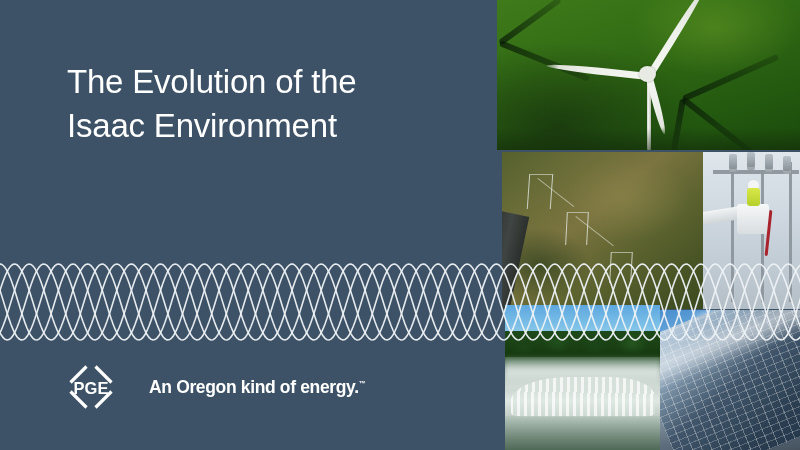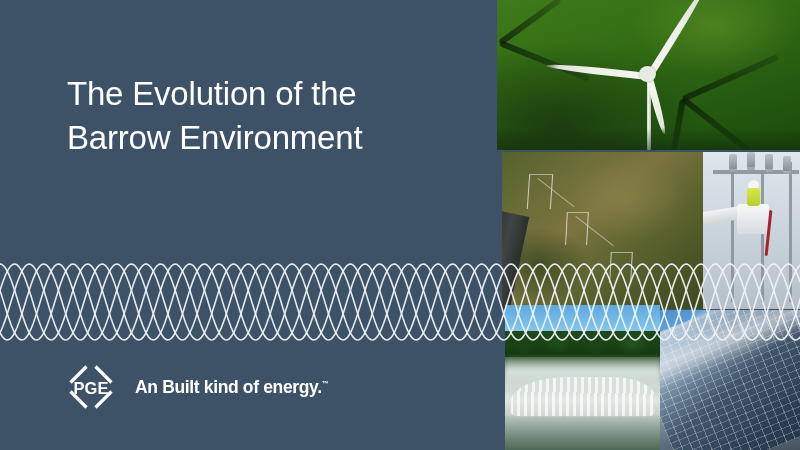--- a/index.html
+++ b/index.html
@@ -201,21 +201,21 @@
     top: 258px;
     width: 800px;
     height: 88px;
     pointer-events: none;
   }
 
   
   #title {
     position: absolute;
     left: 67px;
-    top: 72px;
+    top: 60px;
     width: 400px;
     color: #ffffff;
     font-size: 33px;
     font-weight: 400;
     line-height: 1.32;
     letter-spacing: -0.2px;
   }
   #meta {
     position: absolute;
     left: 67px;
@@ -229,21 +229,21 @@
   }
 
   
   #logo {
     position: absolute;
     left: 60px;
     top: 356px;
     height: 62px;
     display: flex;
     align-items: center;
-    gap: 13px;
+    gap: 27px;
   }
   #logo-mark { position: relative; width: 62px; height: 62px; }
   #logo-tagline {
     color: #ffffff;
     font-size: 17.5px;
     font-weight: 700;
     letter-spacing: -0.35px;
     white-space: nowrap;
   }
   #logo-tagline .tm {
@@ -317,37 +317,37 @@
   <svg id="wave-band" viewBox="0 0 800 88" preserveAspectRatio="none">
       <path d="M-73.0 6.00L-71.0 6.56L-69.0 8.23L-67.0 10.96L-65.0 14.66L-63.0 19.23L-61.0 24.53L-59.0 30.41L-57.0 36.69L-55.0 43.18L-53.0 49.70L-51.0 56.05L-49.0 62.05L-47.0 67.51L-45.0 72.28L-43.0 76.21L-41.0 79.19L-39.0 81.12L-37.0 81.96L-35.0 81.68L-33.0 80.29L-31.0 77.82L-29.0 74.35L-27.0 69.99L-25.0 64.86L-23.0 59.11L-21.0 52.91L-19.0 46.45L-17.0 39.92L-15.0 33.51L-13.0 27.41L-11.0 21.80L-9.0 16.84L-7.0 12.69L-5.0 9.46L-3.0 7.26L-1.0 6.14L1.0 6.14L3.0 7.26L5.0 9.46L7.0 12.69L9.0 16.84L11.0 21.80L13.0 27.41L15.0 33.51L17.0 39.92L19.0 46.45L21.0 52.91L23.0 59.11L25.0 64.86L27.0 69.99L29.0 74.35L31.0 77.82L33.0 80.29L35.0 81.68L37.0 81.96L39.0 81.12L41.0 79.19L43.0 76.21L45.0 72.28L47.0 67.51L49.0 62.05L51.0 56.05L53.0 49.70L55.0 43.18L57.0 36.69L59.0 30.41L61.0 24.53L63.0 19.23L65.0 14.66L67.0 10.96L69.0 8.23L71.0 6.56L73.0 6.00L75.0 6.56L77.0 8.23L79.0 10.96L81.0 14.66L83.0 19.23L85.0 24.53L87.0 30.41L89.0 36.69L91.0 43.18L93.0 49.70L95.0 56.05L97.0 62.05L99.0 67.51L101.0 72.28L103.0 76.21L105.0 79.19L107.0 81.12L109.0 81.96L111.0 81.68L113.0 80.29L115.0 77.82L117.0 74.35L119.0 69.99L121.0 64.86L123.0 59.11L125.0 52.91L127.0 46.45L129.0 39.92L131.0 33.51L133.0 27.41L135.0 21.80L137.0 16.84L139.0 12.69L141.0 9.46L143.0 7.26L145.0 6.14L147.0 6.14L149.0 7.26L151.0 9.46L153.0 12.69L155.0 16.84L157.0 21.80L159.0 27.41L161.0 33.51L163.0 39.92L165.0 46.45L167.0 52.91L169.0 59.11L171.0 64.86L173.0 69.99L175.0 74.35L177.0 77.82L179.0 80.29L181.0 81.68L183.0 81.96L185.0 81.12L187.0 79.19L189.0 76.21L191.0 72.28L193.0 67.51L195.0 62.05L197.0 56.05L199.0 49.70L201.0 43.18L203.0 36.69L205.0 30.41L207.0 24.53L209.0 19.23L211.0 14.66L213.0 10.96L215.0 8.23L217.0 6.56L219.0 6.00L221.0 6.56L223.0 8.23L225.0 10.96L227.0 14.66L229.0 19.23L231.0 24.53L233.0 30.41L235.0 36.69L237.0 43.18L239.0 49.70L241.0 56.05L243.0 62.05L245.0 67.51L247.0 72.28L249.0 76.21L251.0 79.19L253.0 81.12L255.0 81.96L257.0 81.68L259.0 80.29L261.0 77.82L263.0 74.35L265.0 69.99L267.0 64.86L269.0 59.11L271.0 52.91L273.0 46.45L275.0 39.92L277.0 33.51L279.0 27.41L281.0 21.80L283.0 16.84L285.0 12.69L287.0 9.46L289.0 7.26L291.0 6.14L293.0 6.14L295.0 7.26L297.0 9.46L299.0 12.69L301.0 16.84L303.0 21.80L305.0 27.41L307.0 33.51L309.0 39.92L311.0 46.45L313.0 52.91L315.0 59.11L317.0 64.86L319.0 69.99L321.0 74.35L323.0 77.82L325.0 80.29L327.0 81.68L329.0 81.96L331.0 81.12L333.0 79.19L335.0 76.21L337.0 72.28L339.0 67.51L341.0 62.05L343.0 56.05L345.0 49.70L347.0 43.18L349.0 36.69L351.0 30.41L353.0 24.53L355.0 19.23L357.0 14.66L359.0 10.96L361.0 8.23L363.0 6.56L365.0 6.00L367.0 6.56L369.0 8.23L371.0 10.96L373.0 14.66L375.0 19.23L377.0 24.53L379.0 30.41L381.0 36.69L383.0 43.18L385.0 49.70L387.0 56.05L389.0 62.05L391.0 67.51L393.0 72.28L395.0 76.21L397.0 79.19L399.0 81.12L401.0 81.96L403.0 81.68L405.0 80.29L407.0 77.82L409.0 74.35L411.0 69.99L413.0 64.86L415.0 59.11L417.0 52.91L419.0 46.45L421.0 39.92L423.0 33.51L425.0 27.41L427.0 21.80L429.0 16.84L431.0 12.69L433.0 9.46L435.0 7.26L437.0 6.14L439.0 6.14L441.0 7.26L443.0 9.46L445.0 12.69L447.0 16.84L449.0 21.80L451.0 27.41L453.0 33.51L455.0 39.92L457.0 46.45L459.0 52.91L461.0 59.11L463.0 64.86L465.0 69.99L467.0 74.35L469.0 77.82L471.0 80.29L473.0 81.68L475.0 81.96L477.0 81.12L479.0 79.19L481.0 76.21L483.0 72.28L485.0 67.51L487.0 62.05L489.0 56.05L491.0 49.70L493.0 43.18L495.0 36.69L497.0 30.41L499.0 24.53L501.0 19.23L503.0 14.66L505.0 10.96L507.0 8.23L509.0 6.56L511.0 6.00L513.0 6.56L515.0 8.23L517.0 10.96L519.0 14.66L521.0 19.23L523.0 24.53L525.0 30.41L527.0 36.69L529.0 43.18L531.0 49.70L533.0 56.05L535.0 62.05L537.0 67.51L539.0 72.28L541.0 76.21L543.0 79.19L545.0 81.12L547.0 81.96L549.0 81.68L551.0 80.29L553.0 77.82L555.0 74.35L557.0 69.99L559.0 64.86L561.0 59.11L563.0 52.91L565.0 46.45L567.0 39.92L569.0 33.51L571.0 27.41L573.0 21.80L575.0 16.84L577.0 12.69L579.0 9.46L581.0 7.26L583.0 6.14L585.0 6.14L587.0 7.26L589.0 9.46L591.0 12.69L593.0 16.84L595.0 21.80L597.0 27.41L599.0 33.51L601.0 39.92L603.0 46.45L605.0 52.91L607.0 59.11L609.0 64.86L611.0 69.99L613.0 74.35L615.0 77.82L617.0 80.29L619.0 81.68L621.0 81.96L623.0 81.12L625.0 79.19L627.0 76.21L629.0 72.28L631.0 67.51L633.0 62.05L635.0 56.05L637.0 49.70L639.0 43.18L641.0 36.69L643.0 30.41L645.0 24.53L647.0 19.23L649.0 14.66L651.0 10.96L653.0 8.23L655.0 6.56L657.0 6.00L659.0 6.56L661.0 8.23L663.0 10.96L665.0 14.66L667.0 19.23L669.0 24.53L671.0 30.41L673.0 36.69L675.0 43.18L677.0 49.70L679.0 56.05L681.0 62.05L683.0 67.51L685.0 72.28L687.0 76.21L689.0 79.19L691.0 81.12L693.0 81.96L695.0 81.68L697.0 80.29L699.0 77.82L701.0 74.35L703.0 69.99L705.0 64.86L707.0 59.11L709.0 52.91L711.0 46.45L713.0 39.92L715.0 33.51L717.0 27.41L719.0 21.80L721.0 16.84L723.0 12.69L725.0 9.46L727.0 7.26L729.0 6.14L731.0 6.14L733.0 7.26L735.0 9.46L737.0 12.69L739.0 16.84L741.0 21.80L743.0 27.41L745.0 33.51L747.0 39.92L749.0 46.45L751.0 52.91L753.0 59.11L755.0 64.86L757.0 69.99L759.0 74.35L761.0 77.82L763.0 80.29L765.0 81.68L767.0 81.96L769.0 81.12L771.0 79.19L773.0 76.21L775.0 72.28L777.0 67.51L779.0 62.05L781.0 56.05L783.0 49.70L785.0 43.18L787.0 36.69L789.0 30.41L791.0 24.53L793.0 19.23L795.0 14.66L797.0 10.96L799.0 8.23L801.0 6.56L803.0 6.00L805.0 6.56L807.0 8.23L809.0 10.96L811.0 14.66L813.0 19.23L815.0 24.53L817.0 30.41L819.0 36.69L821.0 43.18L823.0 49.70L825.0 56.05L827.0 62.05L829.0 67.51L831.0 72.28L833.0 76.21L835.0 79.19L837.0 81.12L839.0 81.96L841.0 81.68L843.0 80.29L845.0 77.82L847.0 74.35L849.0 69.99L851.0 64.86L853.0 59.11L855.0 52.91L857.0 46.45L859.0 39.92L861.0 33.51L863.0 27.41L865.0 21.80L867.0 16.84L869.0 12.69L871.0 9.46L873.0 7.26" fill="none" stroke="#eef2f5" stroke-width="1.6" stroke-linecap="round" opacity="0.95"></path>
       <path d="M-73.0 32.26L-71.0 38.62L-69.0 45.14L-67.0 51.63L-65.0 57.90L-63.0 63.75L-61.0 69.02L-59.0 73.55L-57.0 77.20L-55.0 79.88L-53.0 81.49L-51.0 82.00L-49.0 81.38L-47.0 79.66L-45.0 76.88L-43.0 73.13L-41.0 68.52L-39.0 63.19L-37.0 57.29L-35.0 50.99L-33.0 44.49L-31.0 37.97L-29.0 31.64L-27.0 25.66L-25.0 20.23L-23.0 15.51L-21.0 11.62L-19.0 8.69L-17.0 6.81L-15.0 6.02L-13.0 6.36L-11.0 7.81L-9.0 10.33L-7.0 13.84L-5.0 18.25L-3.0 23.42L-1.0 29.19L1.0 35.41L3.0 41.88L5.0 48.41L7.0 54.81L9.0 60.89L11.0 66.47L13.0 71.39L15.0 75.49L17.0 78.67L19.0 80.82L21.0 81.89L23.0 81.83L25.0 80.66L27.0 78.40L29.0 75.12L31.0 70.93L33.0 65.94L35.0 60.30L37.0 54.18L39.0 47.76L41.0 41.22L43.0 34.77L45.0 28.59L47.0 22.87L49.0 17.77L51.0 13.45L53.0 10.03L55.0 7.62L57.0 6.28L59.0 6.05L61.0 6.95L63.0 8.94L65.0 11.97L67.0 15.94L69.0 20.75L71.0 26.24L73.0 32.26L75.0 38.62L77.0 45.14L79.0 51.63L81.0 57.90L83.0 63.75L85.0 69.02L87.0 73.55L89.0 77.20L91.0 79.88L93.0 81.49L95.0 82.00L97.0 81.38L99.0 79.66L101.0 76.88L103.0 73.13L105.0 68.52L107.0 63.19L109.0 57.29L111.0 50.99L113.0 44.49L115.0 37.97L117.0 31.64L119.0 25.66L121.0 20.23L123.0 15.51L125.0 11.62L127.0 8.69L129.0 6.81L131.0 6.02L133.0 6.36L135.0 7.81L137.0 10.33L139.0 13.84L141.0 18.25L143.0 23.42L145.0 29.19L147.0 35.41L149.0 41.88L151.0 48.41L153.0 54.81L155.0 60.89L157.0 66.47L159.0 71.39L161.0 75.49L163.0 78.67L165.0 80.82L167.0 81.89L169.0 81.83L171.0 80.66L173.0 78.40L175.0 75.12L177.0 70.93L179.0 65.94L181.0 60.30L183.0 54.18L185.0 47.76L187.0 41.22L189.0 34.77L191.0 28.59L193.0 22.87L195.0 17.77L197.0 13.45L199.0 10.03L201.0 7.62L203.0 6.28L205.0 6.05L207.0 6.95L209.0 8.94L211.0 11.97L213.0 15.94L215.0 20.75L217.0 26.24L219.0 32.26L221.0 38.62L223.0 45.14L225.0 51.63L227.0 57.90L229.0 63.75L231.0 69.02L233.0 73.55L235.0 77.20L237.0 79.88L239.0 81.49L241.0 82.00L243.0 81.38L245.0 79.66L247.0 76.88L249.0 73.13L251.0 68.52L253.0 63.19L255.0 57.29L257.0 50.99L259.0 44.49L261.0 37.97L263.0 31.64L265.0 25.66L267.0 20.23L269.0 15.51L271.0 11.62L273.0 8.69L275.0 6.81L277.0 6.02L279.0 6.36L281.0 7.81L283.0 10.33L285.0 13.84L287.0 18.25L289.0 23.42L291.0 29.19L293.0 35.41L295.0 41.88L297.0 48.41L299.0 54.81L301.0 60.89L303.0 66.47L305.0 71.39L307.0 75.49L309.0 78.67L311.0 80.82L313.0 81.89L315.0 81.83L317.0 80.66L319.0 78.40L321.0 75.12L323.0 70.93L325.0 65.94L327.0 60.30L329.0 54.18L331.0 47.76L333.0 41.22L335.0 34.77L337.0 28.59L339.0 22.87L341.0 17.77L343.0 13.45L345.0 10.03L347.0 7.62L349.0 6.28L351.0 6.05L353.0 6.95L355.0 8.94L357.0 11.97L359.0 15.94L361.0 20.75L363.0 26.24L365.0 32.26L367.0 38.62L369.0 45.14L371.0 51.63L373.0 57.90L375.0 63.75L377.0 69.02L379.0 73.55L381.0 77.20L383.0 79.88L385.0 81.49L387.0 82.00L389.0 81.38L391.0 79.66L393.0 76.88L395.0 73.13L397.0 68.52L399.0 63.19L401.0 57.29L403.0 50.99L405.0 44.49L407.0 37.97L409.0 31.64L411.0 25.66L413.0 20.23L415.0 15.51L417.0 11.62L419.0 8.69L421.0 6.81L423.0 6.02L425.0 6.36L427.0 7.81L429.0 10.33L431.0 13.84L433.0 18.25L435.0 23.42L437.0 29.19L439.0 35.41L441.0 41.88L443.0 48.41L445.0 54.81L447.0 60.89L449.0 66.47L451.0 71.39L453.0 75.49L455.0 78.67L457.0 80.82L459.0 81.89L461.0 81.83L463.0 80.66L465.0 78.40L467.0 75.12L469.0 70.93L471.0 65.94L473.0 60.30L475.0 54.18L477.0 47.76L479.0 41.22L481.0 34.77L483.0 28.59L485.0 22.87L487.0 17.77L489.0 13.45L491.0 10.03L493.0 7.62L495.0 6.28L497.0 6.05L499.0 6.95L501.0 8.94L503.0 11.97L505.0 15.94L507.0 20.75L509.0 26.24L511.0 32.26L513.0 38.62L515.0 45.14L517.0 51.63L519.0 57.90L521.0 63.75L523.0 69.02L525.0 73.55L527.0 77.20L529.0 79.88L531.0 81.49L533.0 82.00L535.0 81.38L537.0 79.66L539.0 76.88L541.0 73.13L543.0 68.52L545.0 63.19L547.0 57.29L549.0 50.99L551.0 44.49L553.0 37.97L555.0 31.64L557.0 25.66L559.0 20.23L561.0 15.51L563.0 11.62L565.0 8.69L567.0 6.81L569.0 6.02L571.0 6.36L573.0 7.81L575.0 10.33L577.0 13.84L579.0 18.25L581.0 23.42L583.0 29.19L585.0 35.41L587.0 41.88L589.0 48.41L591.0 54.81L593.0 60.89L595.0 66.47L597.0 71.39L599.0 75.49L601.0 78.67L603.0 80.82L605.0 81.89L607.0 81.83L609.0 80.66L611.0 78.40L613.0 75.12L615.0 70.93L617.0 65.94L619.0 60.30L621.0 54.18L623.0 47.76L625.0 41.22L627.0 34.77L629.0 28.59L631.0 22.87L633.0 17.77L635.0 13.45L637.0 10.03L639.0 7.62L641.0 6.28L643.0 6.05L645.0 6.95L647.0 8.94L649.0 11.97L651.0 15.94L653.0 20.75L655.0 26.24L657.0 32.26L659.0 38.62L661.0 45.14L663.0 51.63L665.0 57.90L667.0 63.75L669.0 69.02L671.0 73.55L673.0 77.20L675.0 79.88L677.0 81.49L679.0 82.00L681.0 81.38L683.0 79.66L685.0 76.88L687.0 73.13L689.0 68.52L691.0 63.19L693.0 57.29L695.0 50.99L697.0 44.49L699.0 37.97L701.0 31.64L703.0 25.66L705.0 20.23L707.0 15.51L709.0 11.62L711.0 8.69L713.0 6.81L715.0 6.02L717.0 6.36L719.0 7.81L721.0 10.33L723.0 13.84L725.0 18.25L727.0 23.42L729.0 29.19L731.0 35.41L733.0 41.88L735.0 48.41L737.0 54.81L739.0 60.89L741.0 66.47L743.0 71.39L745.0 75.49L747.0 78.67L749.0 80.82L751.0 81.89L753.0 81.83L755.0 80.66L757.0 78.40L759.0 75.12L761.0 70.93L763.0 65.94L765.0 60.30L767.0 54.18L769.0 47.76L771.0 41.22L773.0 34.77L775.0 28.59L777.0 22.87L779.0 17.77L781.0 13.45L783.0 10.03L785.0 7.62L787.0 6.28L789.0 6.05L791.0 6.95L793.0 8.94L795.0 11.97L797.0 15.94L799.0 20.75L801.0 26.24L803.0 32.26L805.0 38.62L807.0 45.14L809.0 51.63L811.0 57.90L813.0 63.75L815.0 69.02L817.0 73.55L819.0 77.20L821.0 79.88L823.0 81.49L825.0 82.00L827.0 81.38L829.0 79.66L831.0 76.88L833.0 73.13L835.0 68.52L837.0 63.19L839.0 57.29L841.0 50.99L843.0 44.49L845.0 37.97L847.0 31.64L849.0 25.66L851.0 20.23L853.0 15.51L855.0 11.62L857.0 8.69L859.0 6.81L861.0 6.02L863.0 6.36L865.0 7.81L867.0 10.33L869.0 13.84L871.0 18.25L873.0 23.42" fill="none" stroke="#eef2f5" stroke-width="1.6" stroke-linecap="round" opacity="0.95"></path>
       <path d="M-73.0 74.74L-71.0 78.11L-69.0 80.48L-67.0 81.76L-65.0 81.93L-63.0 80.98L-61.0 78.93L-59.0 75.85L-57.0 71.83L-55.0 66.99L-53.0 61.47L-51.0 55.43L-49.0 49.05L-47.0 42.53L-45.0 36.05L-43.0 29.80L-41.0 23.97L-39.0 18.74L-37.0 14.25L-35.0 10.64L-33.0 8.01L-31.0 6.46L-29.0 6.01L-27.0 6.68L-25.0 8.46L-23.0 11.28L-21.0 15.08L-19.0 19.73L-17.0 25.09L-15.0 31.02L-13.0 37.33L-11.0 43.84L-9.0 50.35L-7.0 56.67L-5.0 62.62L-3.0 68.02L-1.0 72.71L1.0 76.55L3.0 79.43L5.0 81.26L7.0 81.99L9.0 81.59L11.0 80.09L13.0 77.52L15.0 73.96L17.0 69.51L19.0 64.31L21.0 58.50L23.0 52.27L25.0 45.80L27.0 39.27L29.0 32.88L31.0 26.82L33.0 21.27L35.0 16.39L37.0 12.32L39.0 9.20L41.0 7.10L43.0 6.09L45.0 6.20L47.0 7.43L49.0 9.74L51.0 13.07L53.0 17.30L55.0 22.33L57.0 28.00L59.0 34.14L61.0 40.57L63.0 47.10L65.0 53.55L67.0 59.70L69.0 65.40L71.0 70.46L73.0 74.74L75.0 78.11L77.0 80.48L79.0 81.76L81.0 81.93L83.0 80.98L85.0 78.93L87.0 75.85L89.0 71.83L91.0 66.99L93.0 61.47L95.0 55.43L97.0 49.05L99.0 42.53L101.0 36.05L103.0 29.80L105.0 23.97L107.0 18.74L109.0 14.25L111.0 10.64L113.0 8.01L115.0 6.46L117.0 6.01L119.0 6.68L121.0 8.46L123.0 11.28L125.0 15.08L127.0 19.73L129.0 25.09L131.0 31.02L133.0 37.33L135.0 43.84L137.0 50.35L139.0 56.67L141.0 62.62L143.0 68.02L145.0 72.71L147.0 76.55L149.0 79.43L151.0 81.26L153.0 81.99L155.0 81.59L157.0 80.09L159.0 77.52L161.0 73.96L163.0 69.51L165.0 64.31L167.0 58.50L169.0 52.27L171.0 45.80L173.0 39.27L175.0 32.88L177.0 26.82L179.0 21.27L181.0 16.39L183.0 12.32L185.0 9.20L187.0 7.10L189.0 6.09L191.0 6.20L193.0 7.43L195.0 9.74L197.0 13.07L199.0 17.30L201.0 22.33L203.0 28.00L205.0 34.14L207.0 40.57L209.0 47.10L211.0 53.55L213.0 59.70L215.0 65.40L217.0 70.46L219.0 74.74L221.0 78.11L223.0 80.48L225.0 81.76L227.0 81.93L229.0 80.98L231.0 78.93L233.0 75.85L235.0 71.83L237.0 66.99L239.0 61.47L241.0 55.43L243.0 49.05L245.0 42.53L247.0 36.05L249.0 29.80L251.0 23.97L253.0 18.74L255.0 14.25L257.0 10.64L259.0 8.01L261.0 6.46L263.0 6.01L265.0 6.68L267.0 8.46L269.0 11.28L271.0 15.08L273.0 19.73L275.0 25.09L277.0 31.02L279.0 37.33L281.0 43.84L283.0 50.35L285.0 56.67L287.0 62.62L289.0 68.02L291.0 72.71L293.0 76.55L295.0 79.43L297.0 81.26L299.0 81.99L301.0 81.59L303.0 80.09L305.0 77.52L307.0 73.96L309.0 69.51L311.0 64.31L313.0 58.50L315.0 52.27L317.0 45.80L319.0 39.27L321.0 32.88L323.0 26.82L325.0 21.27L327.0 16.39L329.0 12.32L331.0 9.20L333.0 7.10L335.0 6.09L337.0 6.20L339.0 7.43L341.0 9.74L343.0 13.07L345.0 17.30L347.0 22.33L349.0 28.00L351.0 34.14L353.0 40.57L355.0 47.10L357.0 53.55L359.0 59.70L361.0 65.40L363.0 70.46L365.0 74.74L367.0 78.11L369.0 80.48L371.0 81.76L373.0 81.93L375.0 80.98L377.0 78.93L379.0 75.85L381.0 71.83L383.0 66.99L385.0 61.47L387.0 55.43L389.0 49.05L391.0 42.53L393.0 36.05L395.0 29.80L397.0 23.97L399.0 18.74L401.0 14.25L403.0 10.64L405.0 8.01L407.0 6.46L409.0 6.01L411.0 6.68L413.0 8.46L415.0 11.28L417.0 15.08L419.0 19.73L421.0 25.09L423.0 31.02L425.0 37.33L427.0 43.84L429.0 50.35L431.0 56.67L433.0 62.62L435.0 68.02L437.0 72.71L439.0 76.55L441.0 79.43L443.0 81.26L445.0 81.99L447.0 81.59L449.0 80.09L451.0 77.52L453.0 73.96L455.0 69.51L457.0 64.31L459.0 58.50L461.0 52.27L463.0 45.80L465.0 39.27L467.0 32.88L469.0 26.82L471.0 21.27L473.0 16.39L475.0 12.32L477.0 9.20L479.0 7.10L481.0 6.09L483.0 6.20L485.0 7.43L487.0 9.74L489.0 13.07L491.0 17.30L493.0 22.33L495.0 28.00L497.0 34.14L499.0 40.57L501.0 47.10L503.0 53.55L505.0 59.70L507.0 65.40L509.0 70.46L511.0 74.74L513.0 78.11L515.0 80.48L517.0 81.76L519.0 81.93L521.0 80.98L523.0 78.93L525.0 75.85L527.0 71.83L529.0 66.99L531.0 61.47L533.0 55.43L535.0 49.05L537.0 42.53L539.0 36.05L541.0 29.80L543.0 23.97L545.0 18.74L547.0 14.25L549.0 10.64L551.0 8.01L553.0 6.46L555.0 6.01L557.0 6.68L559.0 8.46L561.0 11.28L563.0 15.08L565.0 19.73L567.0 25.09L569.0 31.02L571.0 37.33L573.0 43.84L575.0 50.35L577.0 56.67L579.0 62.62L581.0 68.02L583.0 72.71L585.0 76.55L587.0 79.43L589.0 81.26L591.0 81.99L593.0 81.59L595.0 80.09L597.0 77.52L599.0 73.96L601.0 69.51L603.0 64.31L605.0 58.50L607.0 52.27L609.0 45.80L611.0 39.27L613.0 32.88L615.0 26.82L617.0 21.27L619.0 16.39L621.0 12.32L623.0 9.20L625.0 7.10L627.0 6.09L629.0 6.20L631.0 7.43L633.0 9.74L635.0 13.07L637.0 17.30L639.0 22.33L641.0 28.00L643.0 34.14L645.0 40.57L647.0 47.10L649.0 53.55L651.0 59.70L653.0 65.40L655.0 70.46L657.0 74.74L659.0 78.11L661.0 80.48L663.0 81.76L665.0 81.93L667.0 80.98L669.0 78.93L671.0 75.85L673.0 71.83L675.0 66.99L677.0 61.47L679.0 55.43L681.0 49.05L683.0 42.53L685.0 36.05L687.0 29.80L689.0 23.97L691.0 18.74L693.0 14.25L695.0 10.64L697.0 8.01L699.0 6.46L701.0 6.01L703.0 6.68L705.0 8.46L707.0 11.28L709.0 15.08L711.0 19.73L713.0 25.09L715.0 31.02L717.0 37.33L719.0 43.84L721.0 50.35L723.0 56.67L725.0 62.62L727.0 68.02L729.0 72.71L731.0 76.55L733.0 79.43L735.0 81.26L737.0 81.99L739.0 81.59L741.0 80.09L743.0 77.52L745.0 73.96L747.0 69.51L749.0 64.31L751.0 58.50L753.0 52.27L755.0 45.80L757.0 39.27L759.0 32.88L761.0 26.82L763.0 21.27L765.0 16.39L767.0 12.32L769.0 9.20L771.0 7.10L773.0 6.09L775.0 6.20L777.0 7.43L779.0 9.74L781.0 13.07L783.0 17.30L785.0 22.33L787.0 28.00L789.0 34.14L791.0 40.57L793.0 47.10L795.0 53.55L797.0 59.70L799.0 65.40L801.0 70.46L803.0 74.74L805.0 78.11L807.0 80.48L809.0 81.76L811.0 81.93L813.0 80.98L815.0 78.93L817.0 75.85L819.0 71.83L821.0 66.99L823.0 61.47L825.0 55.43L827.0 49.05L829.0 42.53L831.0 36.05L833.0 29.80L835.0 23.97L837.0 18.74L839.0 14.25L841.0 10.64L843.0 8.01L845.0 6.46L847.0 6.01L849.0 6.68L851.0 8.46L853.0 11.28L855.0 15.08L857.0 19.73L859.0 25.09L861.0 31.02L863.0 37.33L865.0 43.84L867.0 50.35L869.0 56.67L871.0 62.62L873.0 68.02" fill="none" stroke="#eef2f5" stroke-width="1.6" stroke-linecap="round" opacity="0.95"></path>
       <path d="M-73.0 74.74L-71.0 70.46L-69.0 65.40L-67.0 59.70L-65.0 53.55L-63.0 47.10L-61.0 40.57L-59.0 34.14L-57.0 28.00L-55.0 22.33L-53.0 17.30L-51.0 13.07L-49.0 9.74L-47.0 7.43L-45.0 6.20L-43.0 6.09L-41.0 7.10L-39.0 9.20L-37.0 12.32L-35.0 16.39L-33.0 21.27L-31.0 26.82L-29.0 32.88L-27.0 39.27L-25.0 45.80L-23.0 52.27L-21.0 58.50L-19.0 64.31L-17.0 69.51L-15.0 73.96L-13.0 77.52L-11.0 80.09L-9.0 81.59L-7.0 81.99L-5.0 81.26L-3.0 79.43L-1.0 76.55L1.0 72.71L3.0 68.02L5.0 62.62L7.0 56.67L9.0 50.35L11.0 43.84L13.0 37.33L15.0 31.02L17.0 25.09L19.0 19.73L21.0 15.08L23.0 11.28L25.0 8.46L27.0 6.68L29.0 6.01L31.0 6.46L33.0 8.01L35.0 10.64L37.0 14.25L39.0 18.74L41.0 23.97L43.0 29.80L45.0 36.05L47.0 42.53L49.0 49.05L51.0 55.43L53.0 61.47L55.0 66.99L57.0 71.83L59.0 75.85L61.0 78.93L63.0 80.98L65.0 81.93L67.0 81.76L69.0 80.48L71.0 78.11L73.0 74.74L75.0 70.46L77.0 65.40L79.0 59.70L81.0 53.55L83.0 47.10L85.0 40.57L87.0 34.14L89.0 28.00L91.0 22.33L93.0 17.30L95.0 13.07L97.0 9.74L99.0 7.43L101.0 6.20L103.0 6.09L105.0 7.10L107.0 9.20L109.0 12.32L111.0 16.39L113.0 21.27L115.0 26.82L117.0 32.88L119.0 39.27L121.0 45.80L123.0 52.27L125.0 58.50L127.0 64.31L129.0 69.51L131.0 73.96L133.0 77.52L135.0 80.09L137.0 81.59L139.0 81.99L141.0 81.26L143.0 79.43L145.0 76.55L147.0 72.71L149.0 68.02L151.0 62.62L153.0 56.67L155.0 50.35L157.0 43.84L159.0 37.33L161.0 31.02L163.0 25.09L165.0 19.73L167.0 15.08L169.0 11.28L171.0 8.46L173.0 6.68L175.0 6.01L177.0 6.46L179.0 8.01L181.0 10.64L183.0 14.25L185.0 18.74L187.0 23.97L189.0 29.80L191.0 36.05L193.0 42.53L195.0 49.05L197.0 55.43L199.0 61.47L201.0 66.99L203.0 71.83L205.0 75.85L207.0 78.93L209.0 80.98L211.0 81.93L213.0 81.76L215.0 80.48L217.0 78.11L219.0 74.74L221.0 70.46L223.0 65.40L225.0 59.70L227.0 53.55L229.0 47.10L231.0 40.57L233.0 34.14L235.0 28.00L237.0 22.33L239.0 17.30L241.0 13.07L243.0 9.74L245.0 7.43L247.0 6.20L249.0 6.09L251.0 7.10L253.0 9.20L255.0 12.32L257.0 16.39L259.0 21.27L261.0 26.82L263.0 32.88L265.0 39.27L267.0 45.80L269.0 52.27L271.0 58.50L273.0 64.31L275.0 69.51L277.0 73.96L279.0 77.52L281.0 80.09L283.0 81.59L285.0 81.99L287.0 81.26L289.0 79.43L291.0 76.55L293.0 72.71L295.0 68.02L297.0 62.62L299.0 56.67L301.0 50.35L303.0 43.84L305.0 37.33L307.0 31.02L309.0 25.09L311.0 19.73L313.0 15.08L315.0 11.28L317.0 8.46L319.0 6.68L321.0 6.01L323.0 6.46L325.0 8.01L327.0 10.64L329.0 14.25L331.0 18.74L333.0 23.97L335.0 29.80L337.0 36.05L339.0 42.53L341.0 49.05L343.0 55.43L345.0 61.47L347.0 66.99L349.0 71.83L351.0 75.85L353.0 78.93L355.0 80.98L357.0 81.93L359.0 81.76L361.0 80.48L363.0 78.11L365.0 74.74L367.0 70.46L369.0 65.40L371.0 59.70L373.0 53.55L375.0 47.10L377.0 40.57L379.0 34.14L381.0 28.00L383.0 22.33L385.0 17.30L387.0 13.07L389.0 9.74L391.0 7.43L393.0 6.20L395.0 6.09L397.0 7.10L399.0 9.20L401.0 12.32L403.0 16.39L405.0 21.27L407.0 26.82L409.0 32.88L411.0 39.27L413.0 45.80L415.0 52.27L417.0 58.50L419.0 64.31L421.0 69.51L423.0 73.96L425.0 77.52L427.0 80.09L429.0 81.59L431.0 81.99L433.0 81.26L435.0 79.43L437.0 76.55L439.0 72.71L441.0 68.02L443.0 62.62L445.0 56.67L447.0 50.35L449.0 43.84L451.0 37.33L453.0 31.02L455.0 25.09L457.0 19.73L459.0 15.08L461.0 11.28L463.0 8.46L465.0 6.68L467.0 6.01L469.0 6.46L471.0 8.01L473.0 10.64L475.0 14.25L477.0 18.74L479.0 23.97L481.0 29.80L483.0 36.05L485.0 42.53L487.0 49.05L489.0 55.43L491.0 61.47L493.0 66.99L495.0 71.83L497.0 75.85L499.0 78.93L501.0 80.98L503.0 81.93L505.0 81.76L507.0 80.48L509.0 78.11L511.0 74.74L513.0 70.46L515.0 65.40L517.0 59.70L519.0 53.55L521.0 47.10L523.0 40.57L525.0 34.14L527.0 28.00L529.0 22.33L531.0 17.30L533.0 13.07L535.0 9.74L537.0 7.43L539.0 6.20L541.0 6.09L543.0 7.10L545.0 9.20L547.0 12.32L549.0 16.39L551.0 21.27L553.0 26.82L555.0 32.88L557.0 39.27L559.0 45.80L561.0 52.27L563.0 58.50L565.0 64.31L567.0 69.51L569.0 73.96L571.0 77.52L573.0 80.09L575.0 81.59L577.0 81.99L579.0 81.26L581.0 79.43L583.0 76.55L585.0 72.71L587.0 68.02L589.0 62.62L591.0 56.67L593.0 50.35L595.0 43.84L597.0 37.33L599.0 31.02L601.0 25.09L603.0 19.73L605.0 15.08L607.0 11.28L609.0 8.46L611.0 6.68L613.0 6.01L615.0 6.46L617.0 8.01L619.0 10.64L621.0 14.25L623.0 18.74L625.0 23.97L627.0 29.80L629.0 36.05L631.0 42.53L633.0 49.05L635.0 55.43L637.0 61.47L639.0 66.99L641.0 71.83L643.0 75.85L645.0 78.93L647.0 80.98L649.0 81.93L651.0 81.76L653.0 80.48L655.0 78.11L657.0 74.74L659.0 70.46L661.0 65.40L663.0 59.70L665.0 53.55L667.0 47.10L669.0 40.57L671.0 34.14L673.0 28.00L675.0 22.33L677.0 17.30L679.0 13.07L681.0 9.74L683.0 7.43L685.0 6.20L687.0 6.09L689.0 7.10L691.0 9.20L693.0 12.32L695.0 16.39L697.0 21.27L699.0 26.82L701.0 32.88L703.0 39.27L705.0 45.80L707.0 52.27L709.0 58.50L711.0 64.31L713.0 69.51L715.0 73.96L717.0 77.52L719.0 80.09L721.0 81.59L723.0 81.99L725.0 81.26L727.0 79.43L729.0 76.55L731.0 72.71L733.0 68.02L735.0 62.62L737.0 56.67L739.0 50.35L741.0 43.84L743.0 37.33L745.0 31.02L747.0 25.09L749.0 19.73L751.0 15.08L753.0 11.28L755.0 8.46L757.0 6.68L759.0 6.01L761.0 6.46L763.0 8.01L765.0 10.64L767.0 14.25L769.0 18.74L771.0 23.97L773.0 29.80L775.0 36.05L777.0 42.53L779.0 49.05L781.0 55.43L783.0 61.47L785.0 66.99L787.0 71.83L789.0 75.85L791.0 78.93L793.0 80.98L795.0 81.93L797.0 81.76L799.0 80.48L801.0 78.11L803.0 74.74L805.0 70.46L807.0 65.40L809.0 59.70L811.0 53.55L813.0 47.10L815.0 40.57L817.0 34.14L819.0 28.00L821.0 22.33L823.0 17.30L825.0 13.07L827.0 9.74L829.0 7.43L831.0 6.20L833.0 6.09L835.0 7.10L837.0 9.20L839.0 12.32L841.0 16.39L843.0 21.27L845.0 26.82L847.0 32.88L849.0 39.27L851.0 45.80L853.0 52.27L855.0 58.50L857.0 64.31L859.0 69.51L861.0 73.96L863.0 77.52L865.0 80.09L867.0 81.59L869.0 81.99L871.0 81.26L873.0 79.43" fill="none" stroke="#eef2f5" stroke-width="1.6" stroke-linecap="round" opacity="0.95"></path>
       <path d="M-73.0 32.26L-71.0 26.24L-69.0 20.75L-67.0 15.94L-65.0 11.97L-63.0 8.94L-61.0 6.95L-59.0 6.05L-57.0 6.28L-55.0 7.62L-53.0 10.03L-51.0 13.45L-49.0 17.77L-47.0 22.87L-45.0 28.59L-43.0 34.77L-41.0 41.22L-39.0 47.76L-37.0 54.18L-35.0 60.30L-33.0 65.94L-31.0 70.93L-29.0 75.12L-27.0 78.40L-25.0 80.66L-23.0 81.83L-21.0 81.89L-19.0 80.82L-17.0 78.67L-15.0 75.49L-13.0 71.39L-11.0 66.47L-9.0 60.89L-7.0 54.81L-5.0 48.41L-3.0 41.88L-1.0 35.41L1.0 29.19L3.0 23.42L5.0 18.25L7.0 13.84L9.0 10.33L11.0 7.81L13.0 6.36L15.0 6.02L17.0 6.81L19.0 8.69L21.0 11.62L23.0 15.51L25.0 20.23L27.0 25.66L29.0 31.64L31.0 37.97L33.0 44.49L35.0 50.99L37.0 57.29L39.0 63.19L41.0 68.52L43.0 73.13L45.0 76.88L47.0 79.66L49.0 81.38L51.0 82.00L53.0 81.49L55.0 79.88L57.0 77.20L59.0 73.55L61.0 69.02L63.0 63.75L65.0 57.90L67.0 51.63L69.0 45.14L71.0 38.62L73.0 32.26L75.0 26.24L77.0 20.75L79.0 15.94L81.0 11.97L83.0 8.94L85.0 6.95L87.0 6.05L89.0 6.28L91.0 7.62L93.0 10.03L95.0 13.45L97.0 17.77L99.0 22.87L101.0 28.59L103.0 34.77L105.0 41.22L107.0 47.76L109.0 54.18L111.0 60.30L113.0 65.94L115.0 70.93L117.0 75.12L119.0 78.40L121.0 80.66L123.0 81.83L125.0 81.89L127.0 80.82L129.0 78.67L131.0 75.49L133.0 71.39L135.0 66.47L137.0 60.89L139.0 54.81L141.0 48.41L143.0 41.88L145.0 35.41L147.0 29.19L149.0 23.42L151.0 18.25L153.0 13.84L155.0 10.33L157.0 7.81L159.0 6.36L161.0 6.02L163.0 6.81L165.0 8.69L167.0 11.62L169.0 15.51L171.0 20.23L173.0 25.66L175.0 31.64L177.0 37.97L179.0 44.49L181.0 50.99L183.0 57.29L185.0 63.19L187.0 68.52L189.0 73.13L191.0 76.88L193.0 79.66L195.0 81.38L197.0 82.00L199.0 81.49L201.0 79.88L203.0 77.20L205.0 73.55L207.0 69.02L209.0 63.75L211.0 57.90L213.0 51.63L215.0 45.14L217.0 38.62L219.0 32.26L221.0 26.24L223.0 20.75L225.0 15.94L227.0 11.97L229.0 8.94L231.0 6.95L233.0 6.05L235.0 6.28L237.0 7.62L239.0 10.03L241.0 13.45L243.0 17.77L245.0 22.87L247.0 28.59L249.0 34.77L251.0 41.22L253.0 47.76L255.0 54.18L257.0 60.30L259.0 65.94L261.0 70.93L263.0 75.12L265.0 78.40L267.0 80.66L269.0 81.83L271.0 81.89L273.0 80.82L275.0 78.67L277.0 75.49L279.0 71.39L281.0 66.47L283.0 60.89L285.0 54.81L287.0 48.41L289.0 41.88L291.0 35.41L293.0 29.19L295.0 23.42L297.0 18.25L299.0 13.84L301.0 10.33L303.0 7.81L305.0 6.36L307.0 6.02L309.0 6.81L311.0 8.69L313.0 11.62L315.0 15.51L317.0 20.23L319.0 25.66L321.0 31.64L323.0 37.97L325.0 44.49L327.0 50.99L329.0 57.29L331.0 63.19L333.0 68.52L335.0 73.13L337.0 76.88L339.0 79.66L341.0 81.38L343.0 82.00L345.0 81.49L347.0 79.88L349.0 77.20L351.0 73.55L353.0 69.02L355.0 63.75L357.0 57.90L359.0 51.63L361.0 45.14L363.0 38.62L365.0 32.26L367.0 26.24L369.0 20.75L371.0 15.94L373.0 11.97L375.0 8.94L377.0 6.95L379.0 6.05L381.0 6.28L383.0 7.62L385.0 10.03L387.0 13.45L389.0 17.77L391.0 22.87L393.0 28.59L395.0 34.77L397.0 41.22L399.0 47.76L401.0 54.18L403.0 60.30L405.0 65.94L407.0 70.93L409.0 75.12L411.0 78.40L413.0 80.66L415.0 81.83L417.0 81.89L419.0 80.82L421.0 78.67L423.0 75.49L425.0 71.39L427.0 66.47L429.0 60.89L431.0 54.81L433.0 48.41L435.0 41.88L437.0 35.41L439.0 29.19L441.0 23.42L443.0 18.25L445.0 13.84L447.0 10.33L449.0 7.81L451.0 6.36L453.0 6.02L455.0 6.81L457.0 8.69L459.0 11.62L461.0 15.51L463.0 20.23L465.0 25.66L467.0 31.64L469.0 37.97L471.0 44.49L473.0 50.99L475.0 57.29L477.0 63.19L479.0 68.52L481.0 73.13L483.0 76.88L485.0 79.66L487.0 81.38L489.0 82.00L491.0 81.49L493.0 79.88L495.0 77.20L497.0 73.55L499.0 69.02L501.0 63.75L503.0 57.90L505.0 51.63L507.0 45.14L509.0 38.62L511.0 32.26L513.0 26.24L515.0 20.75L517.0 15.94L519.0 11.97L521.0 8.94L523.0 6.95L525.0 6.05L527.0 6.28L529.0 7.62L531.0 10.03L533.0 13.45L535.0 17.77L537.0 22.87L539.0 28.59L541.0 34.77L543.0 41.22L545.0 47.76L547.0 54.18L549.0 60.30L551.0 65.94L553.0 70.93L555.0 75.12L557.0 78.40L559.0 80.66L561.0 81.83L563.0 81.89L565.0 80.82L567.0 78.67L569.0 75.49L571.0 71.39L573.0 66.47L575.0 60.89L577.0 54.81L579.0 48.41L581.0 41.88L583.0 35.41L585.0 29.19L587.0 23.42L589.0 18.25L591.0 13.84L593.0 10.33L595.0 7.81L597.0 6.36L599.0 6.02L601.0 6.81L603.0 8.69L605.0 11.62L607.0 15.51L609.0 20.23L611.0 25.66L613.0 31.64L615.0 37.97L617.0 44.49L619.0 50.99L621.0 57.29L623.0 63.19L625.0 68.52L627.0 73.13L629.0 76.88L631.0 79.66L633.0 81.38L635.0 82.00L637.0 81.49L639.0 79.88L641.0 77.20L643.0 73.55L645.0 69.02L647.0 63.75L649.0 57.90L651.0 51.63L653.0 45.14L655.0 38.62L657.0 32.26L659.0 26.24L661.0 20.75L663.0 15.94L665.0 11.97L667.0 8.94L669.0 6.95L671.0 6.05L673.0 6.28L675.0 7.62L677.0 10.03L679.0 13.45L681.0 17.77L683.0 22.87L685.0 28.59L687.0 34.77L689.0 41.22L691.0 47.76L693.0 54.18L695.0 60.30L697.0 65.94L699.0 70.93L701.0 75.12L703.0 78.40L705.0 80.66L707.0 81.83L709.0 81.89L711.0 80.82L713.0 78.67L715.0 75.49L717.0 71.39L719.0 66.47L721.0 60.89L723.0 54.81L725.0 48.41L727.0 41.88L729.0 35.41L731.0 29.19L733.0 23.42L735.0 18.25L737.0 13.84L739.0 10.33L741.0 7.81L743.0 6.36L745.0 6.02L747.0 6.81L749.0 8.69L751.0 11.62L753.0 15.51L755.0 20.23L757.0 25.66L759.0 31.64L761.0 37.97L763.0 44.49L765.0 50.99L767.0 57.29L769.0 63.19L771.0 68.52L773.0 73.13L775.0 76.88L777.0 79.66L779.0 81.38L781.0 82.00L783.0 81.49L785.0 79.88L787.0 77.20L789.0 73.55L791.0 69.02L793.0 63.75L795.0 57.90L797.0 51.63L799.0 45.14L801.0 38.62L803.0 32.26L805.0 26.24L807.0 20.75L809.0 15.94L811.0 11.97L813.0 8.94L815.0 6.95L817.0 6.05L819.0 6.28L821.0 7.62L823.0 10.03L825.0 13.45L827.0 17.77L829.0 22.87L831.0 28.59L833.0 34.77L835.0 41.22L837.0 47.76L839.0 54.18L841.0 60.30L843.0 65.94L845.0 70.93L847.0 75.12L849.0 78.40L851.0 80.66L853.0 81.83L855.0 81.89L857.0 80.82L859.0 78.67L861.0 75.49L863.0 71.39L865.0 66.47L867.0 60.89L869.0 54.81L871.0 48.41L873.0 41.88" fill="none" stroke="#eef2f5" stroke-width="1.6" stroke-linecap="round" opacity="0.95"></path>
     </svg>
 
   <div id="title">
     <div>The Evolution of the</div>
-    <div>Barrow Environment</div>
+    <div>Isaac Environment</div>
   </div>
 
   <div id="meta">
   </div>
 
   <div id="logo">
     <div id="logo-mark">
       <svg viewBox="0 0 62 62" width="62" height="62" aria-hidden="true">
 
         <g stroke="#ffffff" stroke-width="3.2" stroke-linecap="butt" fill="none">
           <line x1="10.5" y1="26.5" x2="26.5" y2="10.5"></line>
           <line x1="35.5" y1="10.5" x2="51.5" y2="26.5"></line>
           <line x1="51.5" y1="35.5" x2="35.5" y2="51.5"></line>
           <line x1="26.5" y1="51.5" x2="10.5" y2="35.5"></line>
         </g>
         <text x="31" y="37.5" text-anchor="middle" font-family="Liberation Sans, sans-serif" font-size="16.5" font-weight="700" fill="#ffffff">PGE</text>
       </svg>
     </div>
     <div id="logo-tagline">
-      <span>An Built kind of energy.</span><span class="tm">™</span>
+      <span>An Oregon kind of energy.</span><span class="tm">™</span>
     </div>
   </div>
 
 </div>
 
 </body></html>

